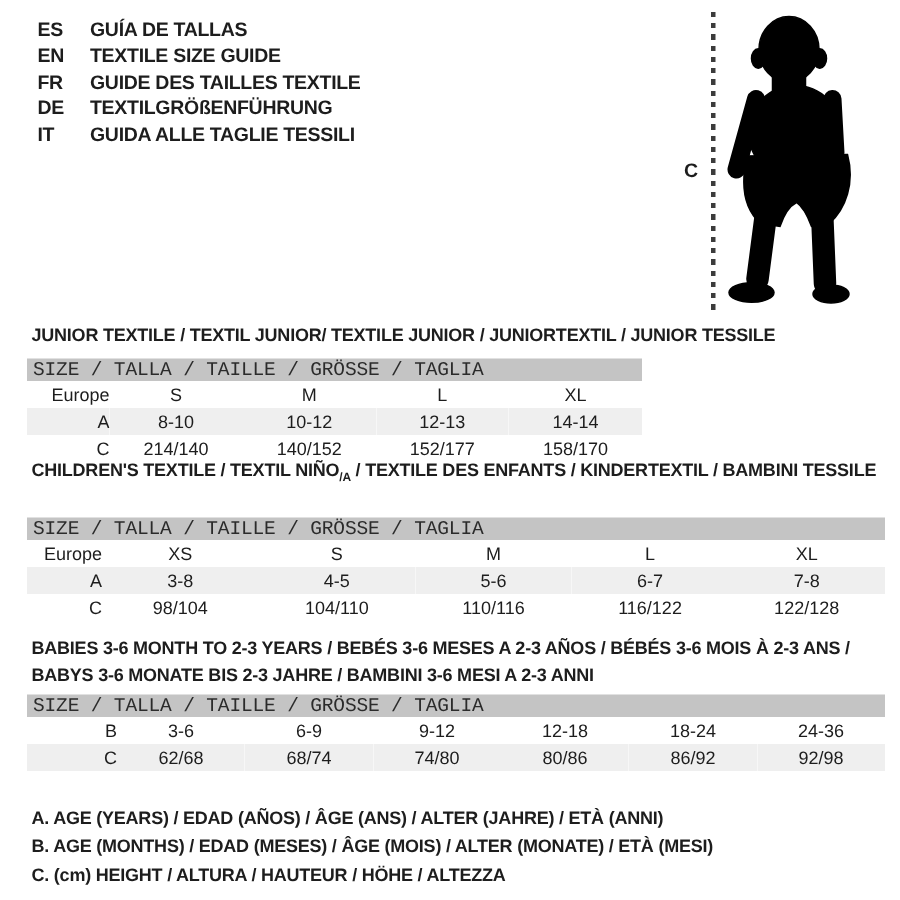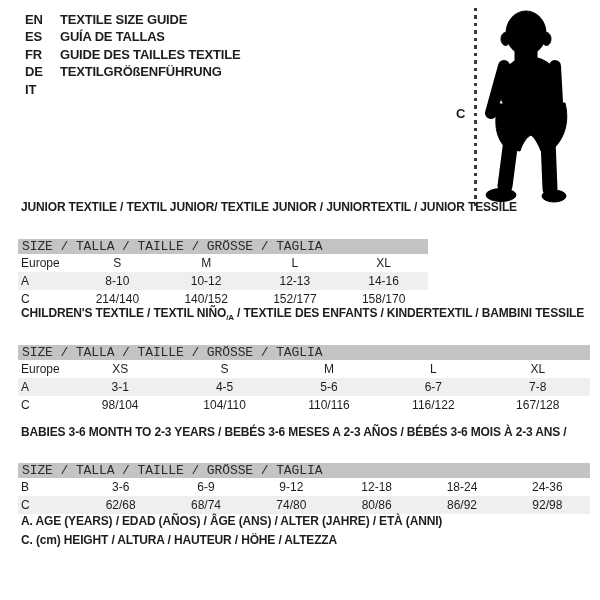--- a/index.html
+++ b/index.html
@@ -21,70 +21,71 @@
   .dotline{
     position:absolute;left:474px;top:8px;width:3px;height:202px;
     background:repeating-linear-gradient(to bottom,#3c3c3c 0 3.5px,transparent 3.5px 7.5px);
   }
   .c-label{position:absolute;left:456px;top:106px;font-weight:bold;font-size:13px;}
   .baby{position:absolute;left:484px;top:8px;width:92px;height:196px;}
   .baby *{fill:var(--sil);stroke:var(--sil);}
 
   
   .sec-title{position:absolute;font-weight:bold;font-size:12px;letter-spacing:-0.15px;line-height:18px;white-space:nowrap;}
-  .t-junior{left:21px;top:198px;}
+  .t-junior{left:21px;top:214px;}
   .t-children{left:21px;top:304px;}
   .t-babies{left:21px;top:423px;}
   .sec-title sub{font-size:8px;}
 
   
   .tbl{position:absolute;}
   .tbl-junior{left:18px;top:239px;width:410px;}
   .tbl-children{left:18px;top:345px;width:572px;}
   .tbl-babies{left:18px;top:463px;width:572px;}
   .size-bar{
     height:15px;line-height:15px;background:var(--bar);
     font-size:13px;padding-left:4px;color:#2b2b2b;letter-spacing:-0.1px;font-family:Liberation Mono, monospace;
   }
   table{border-collapse:collapse;table-layout:fixed;width:100%;}
   td{font-size:12px;height:18px;line-height:18px;padding:0;overflow:hidden;white-space:nowrap;}
-  td.lbl{text-align:left;padding-left:3px;}
+  td.lbl{text-align:right;padding-left:3px;}
   td.val{text-align:center;}
   tr.alt{background:var(--alt);}
   col.c-lbl-j{width:55px;}
   col.c-lbl-c{width:50px;}
   col.c-lbl-b{width:60px;}
 
   
-  .footnotes{position:absolute;left:21px;top:512px;font-weight:bold;font-size:12px;line-height:19px;letter-spacing:-0.15px;}
+  .footnotes{position:absolute;left:21px;top:536px;font-weight:bold;font-size:12px;line-height:19px;letter-spacing:-0.15px;}
 </style>
 </head>
 <body>
 
 <div class="canvas">
 
   <div class="langs">
     <div class="lang-row">
+      <span class="lang-code">ES</span>
+      <span class="lang-label">GUÍA DE TALLAS</span>
+    </div>
+    <div class="lang-row">
       <span class="lang-code">EN</span>
       <span class="lang-label">TEXTILE SIZE GUIDE</span>
     </div>
     <div class="lang-row">
-      <span class="lang-code">ES</span>
-      <span class="lang-label">GUÍA DE TALLAS</span>
-    </div>
-    <div class="lang-row">
       <span class="lang-code">FR</span>
       <span class="lang-label">GUIDE DES TAILLES TEXTILE</span>
     </div>
     <div class="lang-row">
       <span class="lang-code">DE</span>
       <span class="lang-label">TEXTILGRÖßENFÜHRUNG</span>
     </div>
     <div class="lang-row">
       <span class="lang-code">IT</span>
+      <span class="lang-label">GUIDA ALLE TAGLIE TESSILI</span>
     </div>
   </div>
 
   <div class="dotline"></div>
   <div class="c-label">C</div>
   <svg class="baby" viewBox="0 0 92 196" xmlns="http://www.w3.org/2000/svg" aria-hidden="true">
     <ellipse cx="42" cy="25" rx="20" ry="22"></ellipse>
     <ellipse cx="21.5" cy="31" rx="4.5" ry="6.5"></ellipse>
     <ellipse cx="62.5" cy="31" rx="4.5" ry="6.5"></ellipse>
     <rect x="31" y="38" width="22" height="20"></rect>
@@ -115,21 +116,21 @@
         <td class="val">S</td>
         <td class="val">M</td>
         <td class="val">L</td>
         <td class="val">XL</td>
       </tr>
       <tr class="alt">
         <td class="lbl">A</td>
         <td class="val">8-10</td>
         <td class="val">10-12</td>
         <td class="val">12-13</td>
-        <td class="val">14-16</td>
+        <td class="val">14-14</td>
       </tr>
       <tr>
         <td class="lbl">C</td>
         <td class="val">214/140</td>
         <td class="val">140/152</td>
         <td class="val">152/177</td>
         <td class="val">158/170</td>
       </tr>
       </tbody>
     </table>
@@ -151,40 +152,41 @@
       <tr>
         <td class="lbl">Europe</td>
         <td class="val">XS</td>
         <td class="val">S</td>
         <td class="val">M</td>
         <td class="val">L</td>
         <td class="val">XL</td>
       </tr>
       <tr class="alt">
         <td class="lbl">A</td>
-        <td class="val">3-1</td>
+        <td class="val">3-8</td>
         <td class="val">4-5</td>
         <td class="val">5-6</td>
         <td class="val">6-7</td>
         <td class="val">7-8</td>
       </tr>
       <tr>
         <td class="lbl">C</td>
         <td class="val">98/104</td>
         <td class="val">104/110</td>
         <td class="val">110/116</td>
         <td class="val">116/122</td>
-        <td class="val">167/128</td>
+        <td class="val">122/128</td>
       </tr>
       </tbody>
     </table>
   </div>
 
   <div class="sec-title t-babies">
     <div>BABIES 3-6 MONTH TO 2-3 YEARS / BEBÉS 3-6 MESES A 2-3 AÑOS / BÉBÉS 3-6 MOIS À 2-3 ANS /</div>
+    <div>BABYS 3-6 MONATE BIS 2-3 JAHRE / BAMBINI 3-6 MESI A 2-3 ANNI</div>
   </div>
   <div class="tbl tbl-babies">
     <div class="size-bar">SIZE / TALLA / TAILLE / GRÖSSE / TAGLIA</div>
     <table>
       <colgroup>
           <col class="c-lbl-b">
           <col>
           <col>
           <col>
           <col>
@@ -209,16 +211,17 @@
         <td class="val">80/86</td>
         <td class="val">86/92</td>
         <td class="val">92/98</td>
       </tr>
       </tbody>
     </table>
   </div>
 
   <div class="footnotes">
     <div>A. AGE (YEARS) / EDAD (AÑOS) / ÂGE (ANS) / ALTER (JAHRE) / ETÀ (ANNI)</div>
+    <div>B. AGE (MONTHS) / EDAD (MESES) / ÂGE (MOIS) / ALTER (MONATE) / ETÀ (MESI)</div>
     <div>C. (cm) HEIGHT / ALTURA / HAUTEUR / HÖHE / ALTEZZA</div>
   </div>
 
 </div>
 
 </body></html>

